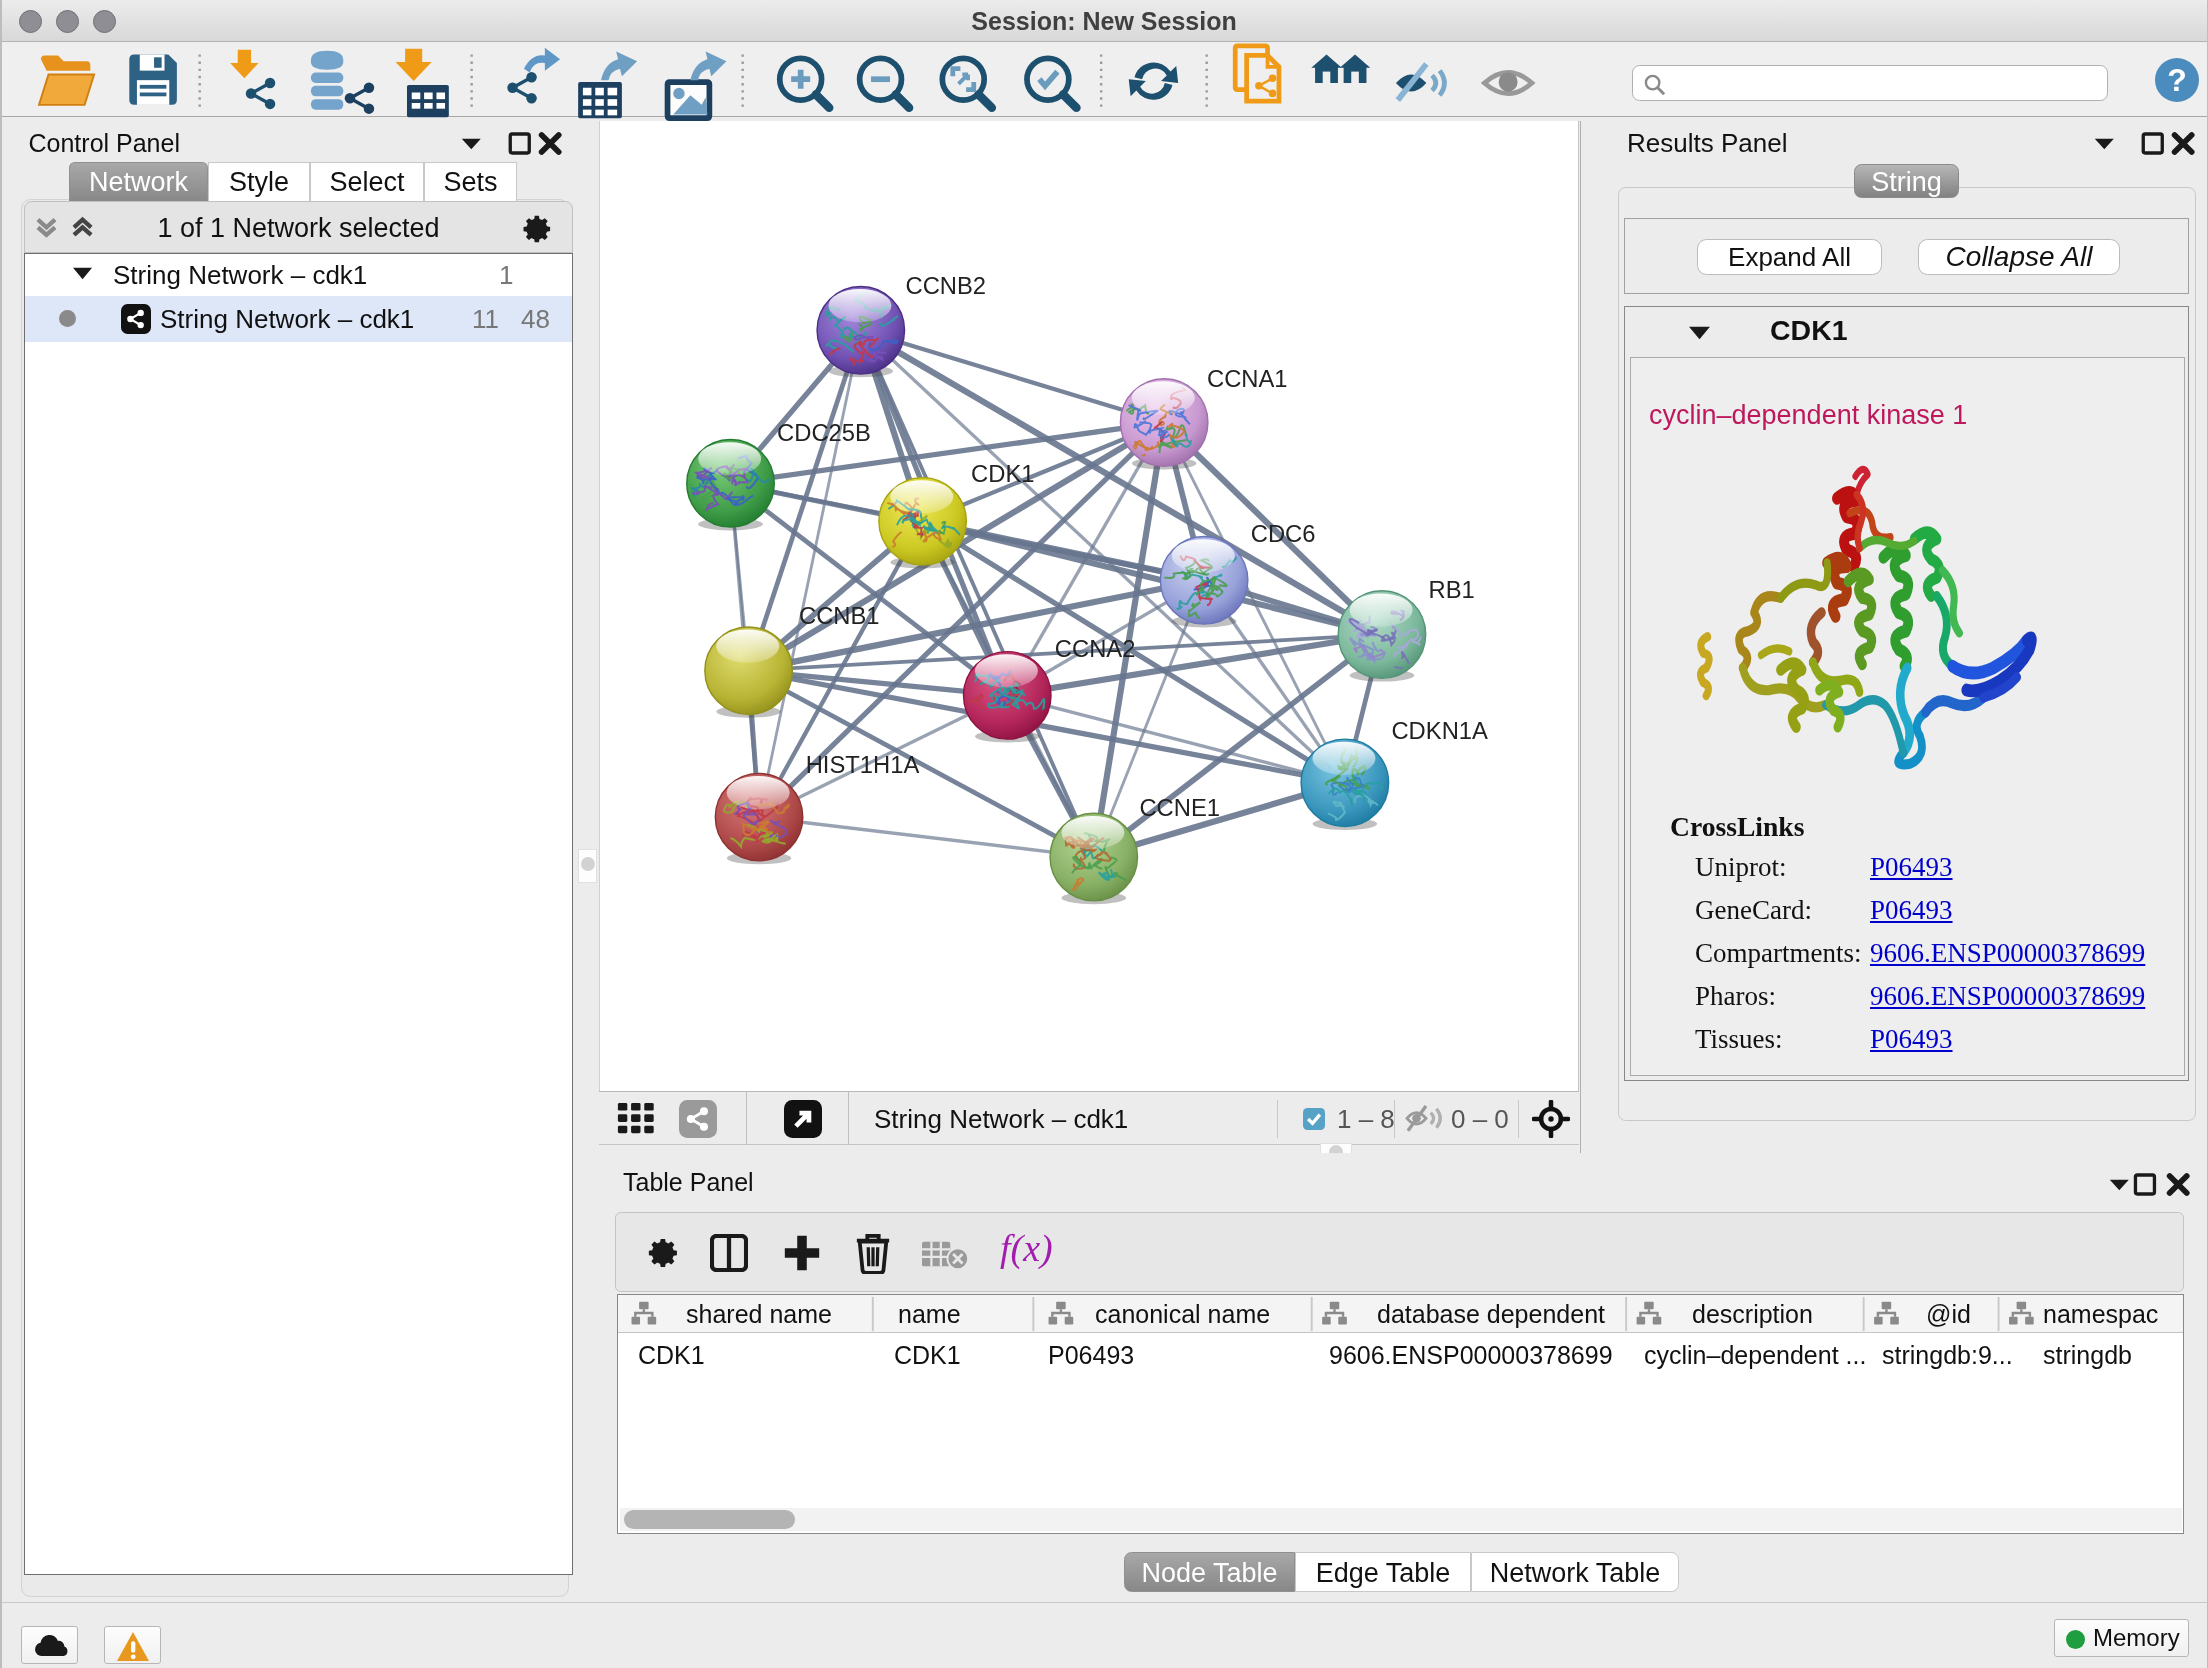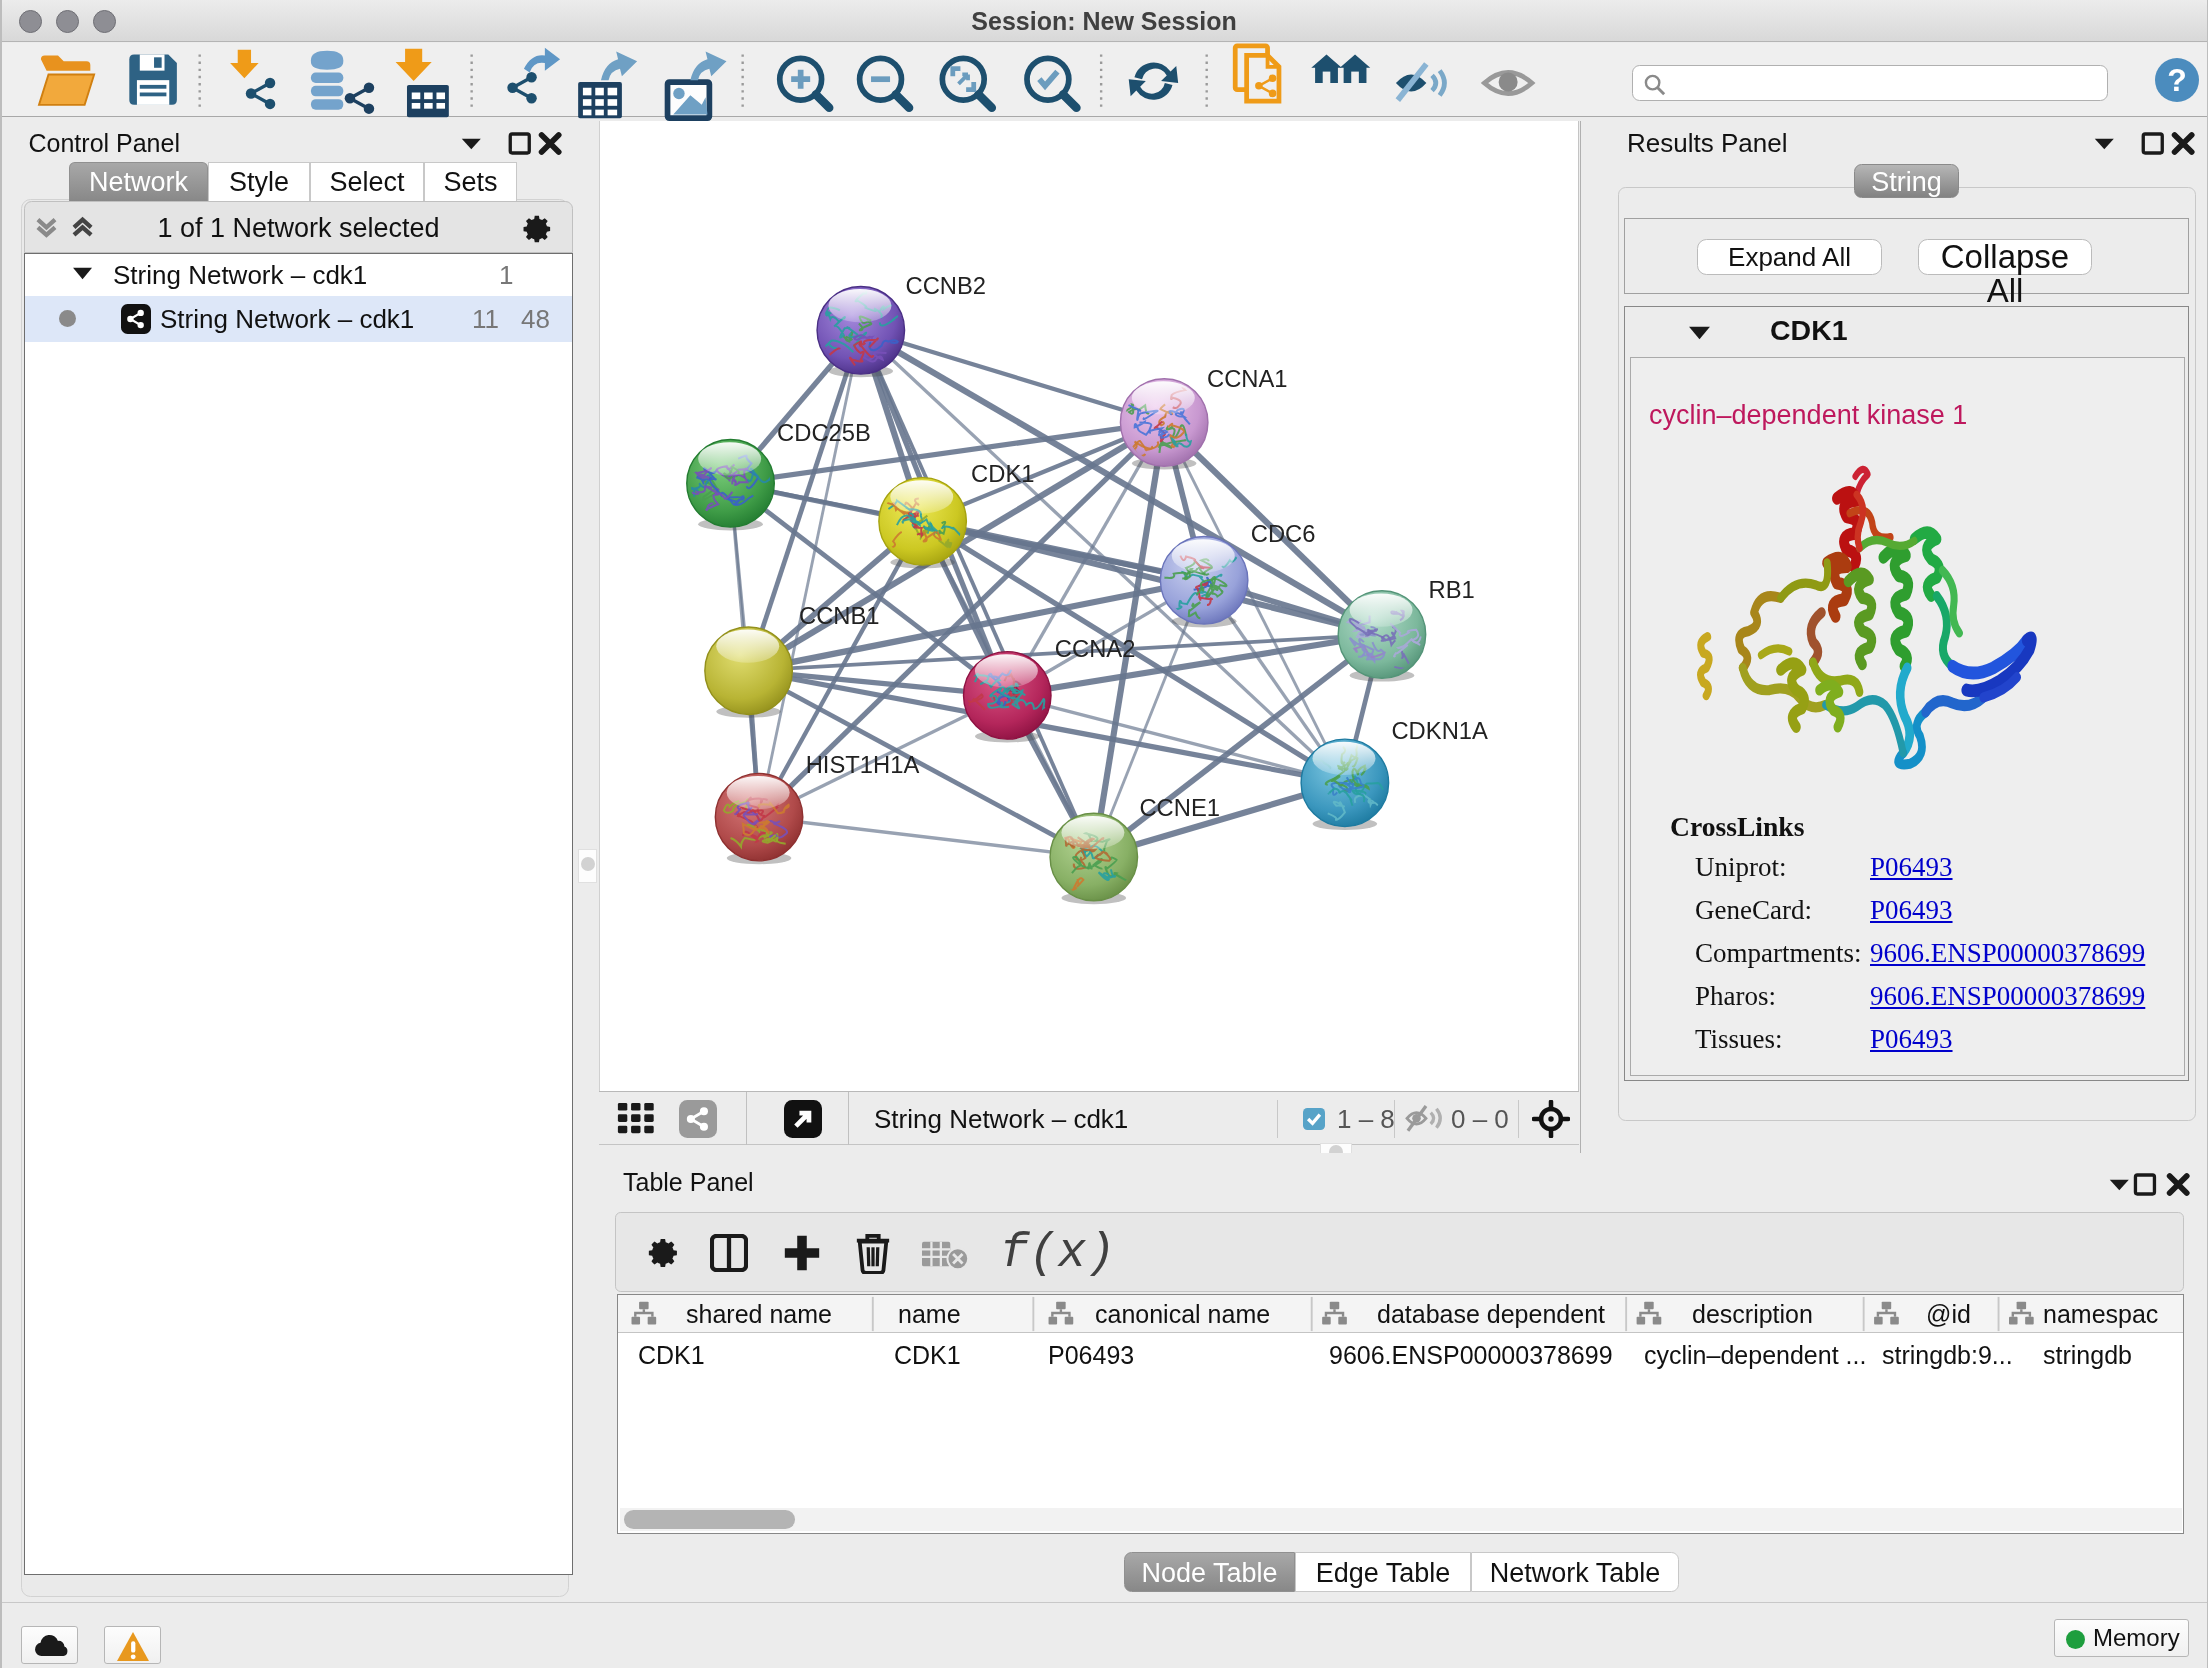--- a/index.html
+++ b/index.html
@@ -701,21 +701,21 @@
     <div class="abs" style="left:46px;top:6.7px;font-size:26px;color:#111;">Results Panel</div>
     <svg class="abs" style="left:510px;top:9.5px;" width="114" height="25" viewBox="0 0 120 26">
       <path d="M4 8 L24 8 L14 19 Z" fill="#1a1a1a"></path>
       <rect x="55" y="3" width="20" height="20" fill="none" stroke="#1a1a1a" stroke-width="3.5" rx="2"></rect>
       <path d="M88 4 L106 22 M106 4 L88 22" stroke="#1a1a1a" stroke-width="6" stroke-linecap="round"></path>
     </svg>
     <div class="abs" style="left:37px;top:66px;width:578px;height:934px;background:#ececec;border:1px solid #c8c8c8;border-radius:7.6px;"></div>
     <div class="abs" style="left:273px;top:43px;width:105px;height:34px;background:linear-gradient(#b6b6b6,#828282);border:1px solid #8a8a8a;border-radius:7.6px;color:#fff;font-size:27px;text-align:center;line-height:34px;">String</div>
     <div class="abs" style="left:43px;top:97px;width:565px;height:76px;background:#ececec;border:1px solid #a0a0a0;"></div>
     <div class="abs" style="left:116px;top:118px;width:185px;height:36px;background:#fff;border:1px solid #bbb;border-radius:9.5px;font-size:26px;color:#111;text-align:center;line-height:34px;">Expand All</div>
-    <div class="abs" style="left:337px;top:118px;width:174px;height:36px;background:#fff;border:1px solid #bbb;border-radius:9.5px;font-size:33px;color:#111;text-align:center;line-height:34px;">Collapse All</div>
+    <div class="abs" style="left:337px;top:118px;width:202px;height:36px;background:#fff;border:1px solid #bbb;border-radius:9.5px;font-size:28px;color:#111;text-align:center;line-height:34px;font-style:italic;">Collapse All</div>
     <div class="abs" style="left:43px;top:185px;width:565px;height:775px;background:#ececec;border:1px solid #888;"></div>
     <svg class="abs" style="left:106px;top:203px;" width="25" height="19" viewBox="0 0 26 20">
         <path d="M2 3 L24 3 L13 16 Z" fill="#1a1a1a"></path>
       </svg>
     <div class="abs" style="left:189px;top:193px;font-size:28.5px;font-weight:bold;color:#111;">CDK1</div>
     <div class="abs" style="left:49px;top:236px;width:555px;height:719px;background:#eeeeee;border:1px solid #aaa;"></div>
     <div class="abs" style="left:68px;top:243px;font-size:27px;color:#be185d;margin-top:36px;">cyclin–dependent kinase 1</div>
     <svg class="abs" style="left:90px;top:333px;" width="495" height="323" viewBox="0 0 520 340">
       <g fill="none" stroke-linecap="round" stroke-linejoin="round" transform="translate(4,6) scale(0.74,0.97)">
         <path d="M256 18 Q268 4 274 16 Q262 24 258 38" stroke="#cc2233" stroke-width="8"></path>
@@ -797,21 +797,21 @@
           </g>
         <g stroke="#e7e7e7" stroke-width="2.4">
             <line x1="0" y1="12" x2="30" y2="12"></line>
             <line x1="0" y1="20" x2="30" y2="20"></line>
             <line x1="10" y1="4" x2="10" y2="30"></line>
             <line x1="20" y1="4" x2="20" y2="30"></line>
           </g>
         <circle cx="38" cy="22" r="11" fill="#9a9a9a" stroke="#e7e7e7" stroke-width="2"></circle>
         <path d="M33 17 L43 27 M43 17 L33 27" stroke="#e7e7e7" stroke-width="3"></path>
       </svg>
-      <div class="abs" style="left:384px;top:13.3px;font-size:48px;font-style:italic;color:#404040;font-family:Liberation Mono, monospace;">f(x)</div>
+      <div class="abs" style="left:384px;top:13.3px;font-size:38px;font-style:italic;color:#a21caf;font-family:Liberation Serif, serif;">f(x)</div>
     </div>
     <div class="abs" style="left:18px;top:141px;width:1567px;height:240px;background:#fff;border:1px solid #888;">
       <div class="abs" style="left:0;top:0;width:100%;height:38px;background:#f4f4f4;border-bottom:1px solid #c4c4c4;"></div>
       <svg class="abs" style="left:0;top:0;" width="1566" height="38" viewBox="0 0 1646 40">
         <g stroke="#c8c8c8" stroke-width="2">
             <line x1="267" y1="2" x2="267" y2="38"></line>
             <line x1="436" y1="2" x2="436" y2="38"></line>
             <line x1="729" y1="2" x2="729" y2="38"></line>
             <line x1="1060" y1="2" x2="1060" y2="38"></line>
             <line x1="1310" y1="2" x2="1310" y2="38"></line>

